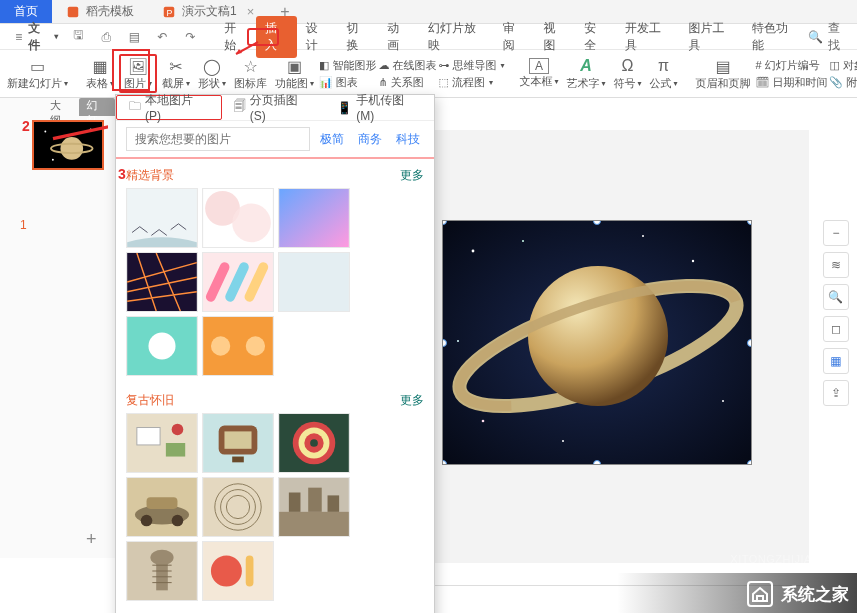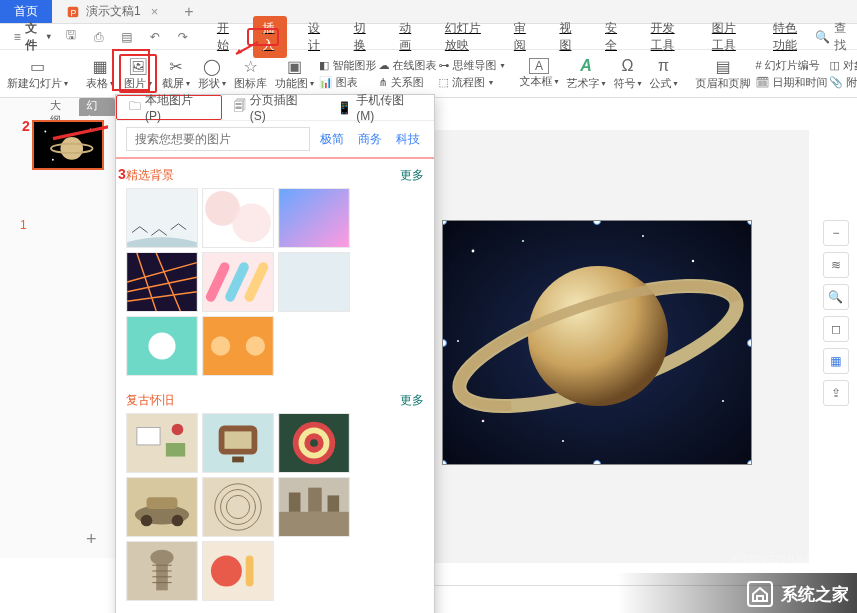--- a/index.html
+++ b/index.html
@@ -11,21 +11,21 @@
 .tab.active { background: #2e6be6; color: #fff; }
 .tab-icon { width: 14px; height: 14px; display: inline-flex; align-items: center; justify-content: center; }
 .tab-close { margin-left: 4px; font-size: 13px; color: #999; }
 .tab-add { padding: 0 12px; color: #888; font-size: 16px; display: flex; align-items: center; }
 
 
 .menubar { display: flex; align-items: center; height: 26px; padding: 0 6px; gap: 2px; background: #fff; border-bottom: 1px solid #e8e8e8; }
 .mbtn { display: flex; align-items: center; gap: 2px; padding: 2px 5px; color: #555; cursor: pointer; border-radius: 2px; }
 .mbtn.file { font-weight: bold; }
 .qicon { width: 16px; height: 16px; display: inline-flex; align-items: center; justify-content: center; color: #777; }
-.menutabs { display: flex; margin-left: 10px; gap: 12px; text-decoration: underline; }
+.menutabs { display: flex; margin-left: 10px; gap: 0; }
 .menutab { padding: 4px 9px; color: #555; cursor: pointer; }
 .menutab.insert { background: #e86030; color: #fff; border-radius: 3px; }
 .search-wrap { margin-left: auto; display: flex; align-items: center; gap: 4px; color: #666; }
 
 
 .ribbon { display: flex; height: 48px; padding: 2px 4px; background: #fff; border-bottom: 1px solid #ddd; gap: 2px; align-items: center; }
 .rgrp { display: flex; flex-direction: column; align-items: center; justify-content: center; padding: 0 3px; color: #555; cursor: pointer; position: relative; }
 .rgrp.big { width: auto; }
 .ricon { width: 26px; height: 20px; display: flex; align-items: center; justify-content: center; color: #666; font-size: 16px; }
 .rlab { font-size: 11px; color: #555; white-space: nowrap; display: flex; align-items: center; gap: 1px; }
@@ -87,20 +87,28 @@
 .anno2 { left: 112px; top: 49px; width: 38px; height: 42px; }
 .anno3 { left: 117px; top: 95px; width: 98px; height: 24px; }
 </style>
 </head>
 <body>
 
 <div class="tabbar">
   <div class="tab active">
       <span>首页</span>
     </div>
+  <div class="tab">
+    <span class="tab-icon">
+        <svg viewBox="0 0 16 16">
+          <rect x="2" y="2" width="12" height="12" rx="2" fill="#e86030"></rect>
+        </svg>
+      </span>
+    <span>稻壳模板</span>
+  </div>
   <div class="tab">
     <span class="tab-icon">
         <svg viewBox="0 0 16 16">
           <rect x="2" y="2" width="12" height="12" rx="2" fill="#e86030"></rect>
           <text x="5" y="12" font-size="10" fill="#fff">P</text>
         </svg>
       </span>
     <span>演示文稿1</span>
     <span class="tab-close">×</span>
   </div>

